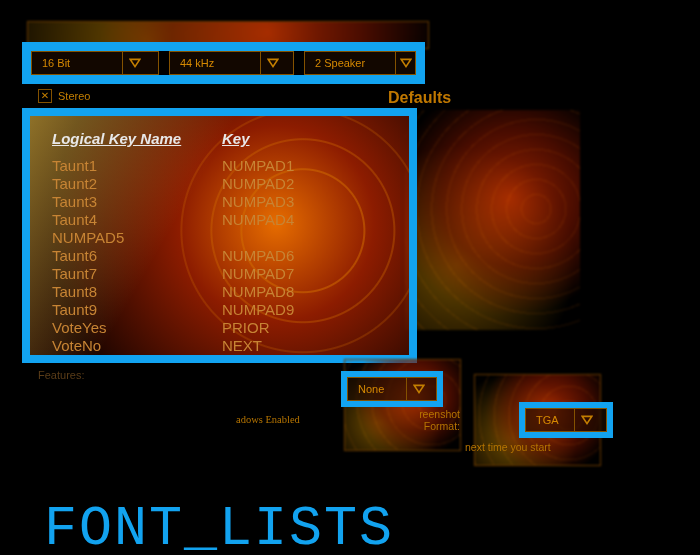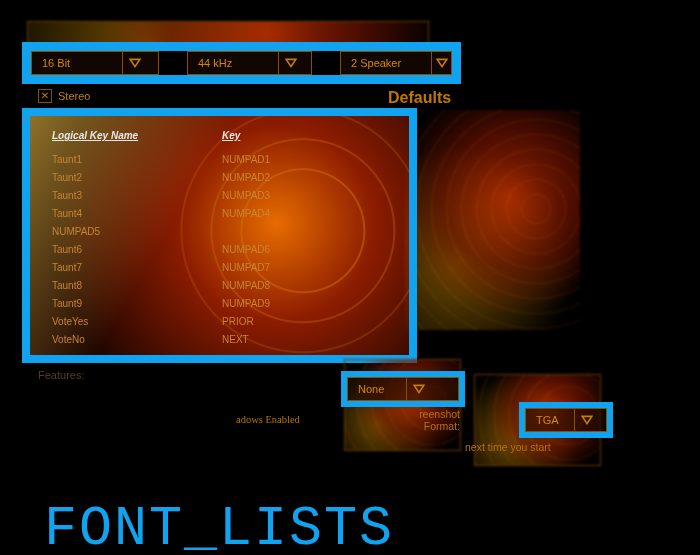--- a/index.html
+++ b/index.html
@@ -26,21 +26,21 @@
       repeating-linear-gradient(0deg, rgba(0,0,0,0) 0 3px, rgba(0,0,0,0.25) 3px 4px);
     mix-blend-mode: screen;
     opacity:0.5;
   }
   .thin-orange-border { outline: 1px solid #6a3a00; }
 
   
   .dropdown-group {
     position: absolute;
     display: flex;
-    gap: 28px;
+    gap: 10px;
     border: 9px solid #12a3f0;
     padding: 0;
   }
   .dropdown {
     display: flex;
     align-items: stretch;
     height: 24px;
     border: 1px solid #845200;
     background: rgba(30,12,0,0.6);
   }
@@ -83,21 +83,21 @@
       radial-gradient(circle at 72% 48%, rgba(0,0,0,0) 60px, rgba(210,110,0,0.5) 61px 62px, rgba(0,0,0,0) 63px),
       radial-gradient(circle at 72% 48%, rgba(0,0,0,0) 90px, rgba(210,110,0,0.35) 91px 92px, rgba(0,0,0,0) 93px),
       radial-gradient(circle at 72% 48%, rgba(0,0,0,0) 120px, rgba(210,110,0,0.25) 121px 122px, rgba(0,0,0,0) 123px),
       linear-gradient(120deg, rgba(255,220,80,0.5), rgba(0,0,0,0) 40%);
     pointer-events:none;
   }
   .panel-keys-inner{
     position:relative; z-index:1;
     padding: 14px 22px;
     color:#d0934a;
-    font-size:10px;
+    font-size:15px;
   }
   .keys-headrow{
     display:flex; gap:0; margin-bottom:10px;
   }
   .keys-headrow .col1{ width:170px; }
   .keys-headrow span{
     color:#e8e8e8; font-weight:bold; text-decoration:underline;
     font-style:italic;
   }
   .keys-row{ display:flex; line-height:18px; }
@@ -213,21 +213,21 @@
       </div>
   </div>
 </div>
 
 <div class="cutoff-label" style="left:38px; top:369px;">Features:</div>
 
 <div class="atmo tech thin-orange-border" style="left:345px; top:360px; width:115px; height:90px;"></div>
 <div class="atmo tech thin-orange-border" style="left:475px; top:375px; width:125px; height:90px;"></div>
 
 <div class="dd-frame" style="left:341px; top:371px;">
-  <div class="dropdown" style="width:112px">
+  <div class="dropdown" style="width:90px">
     <div class="value" style="min-width:58px">None</div>
     <div class="arrow-btn">
       <svg viewBox="0 0 10 10">
           <path d="M1 2 L5 8 L9 2 Z" fill="none" stroke="#c47f00" stroke-width="1.4"></path>
         </svg>
     </div>
   </div>
 </div>
 <div class="lower-label" style="left:236px; top:414px;font-family:Liberation Serif, serif;">adows Enabled</div>
 <div class="lower-label" style="left:390px; top:408px; text-align:right; width:70px;">reenshot Format:</div>

